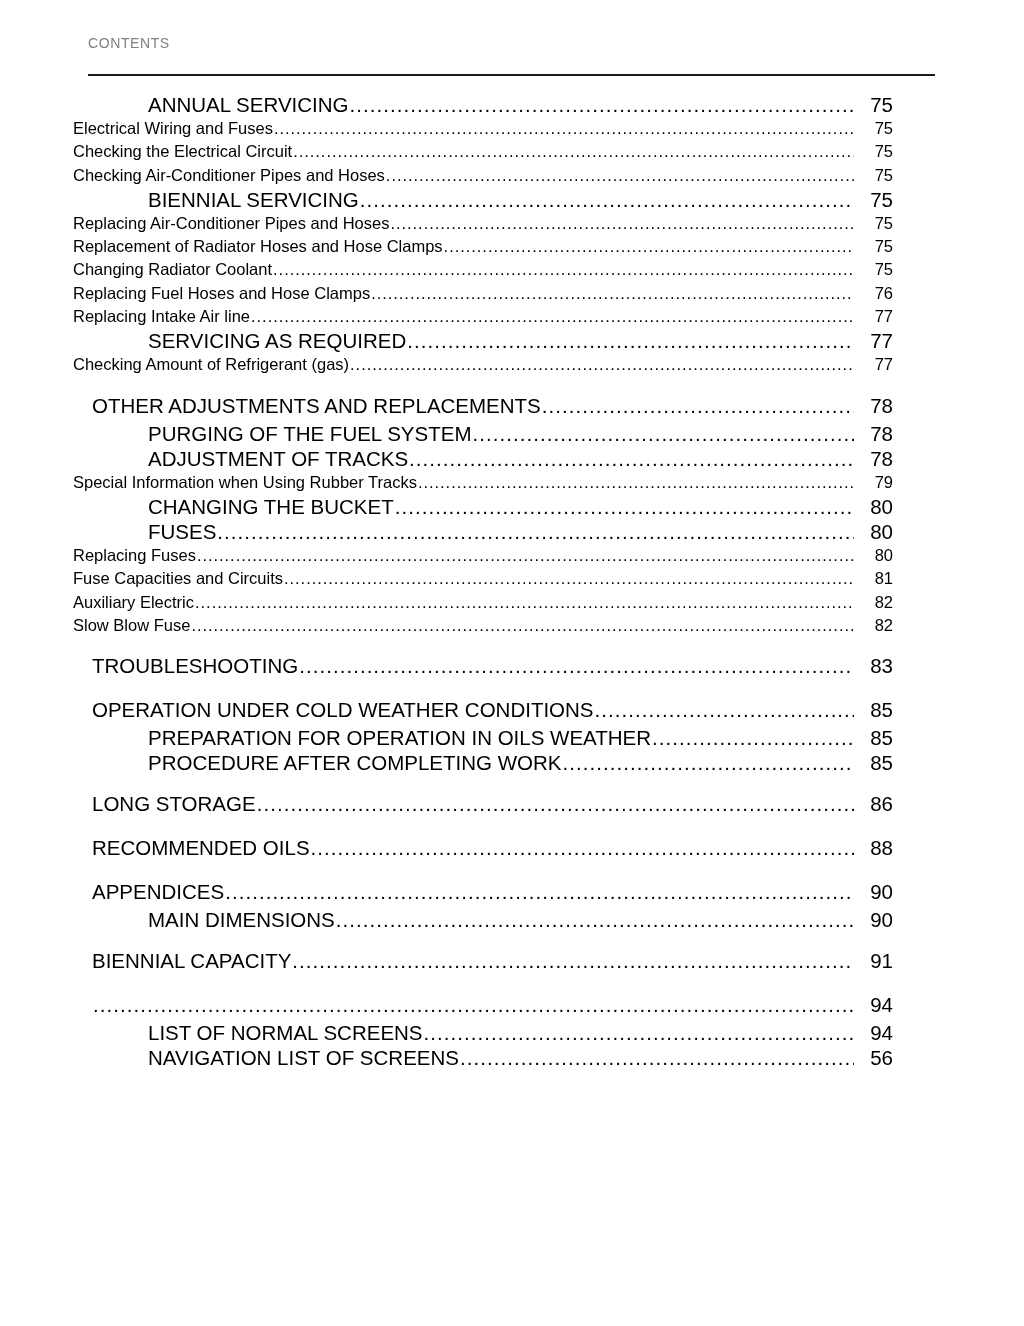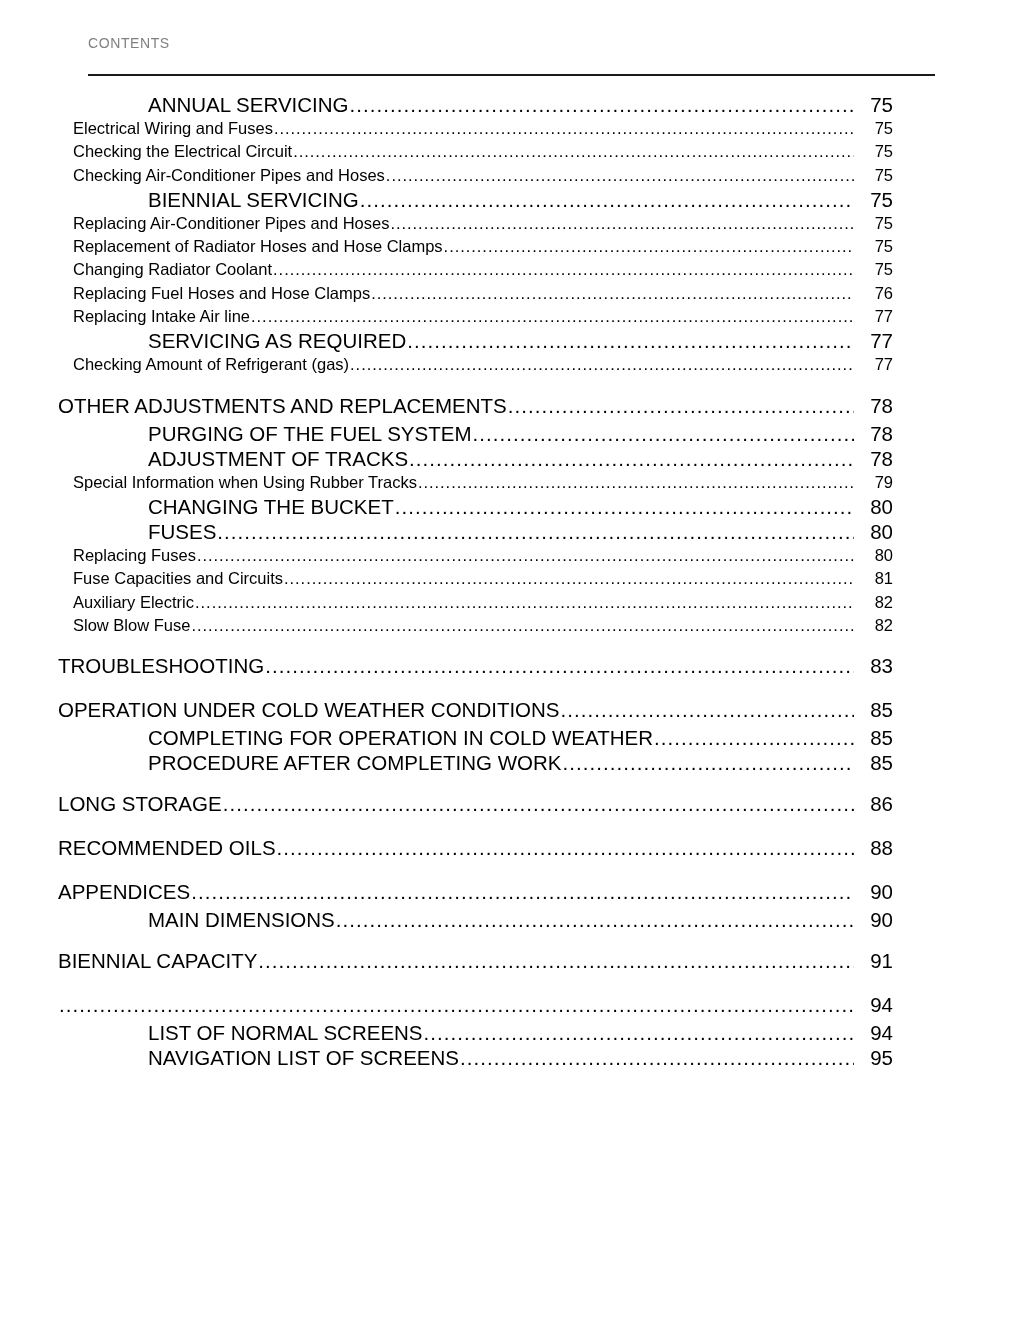--- a/index.html
+++ b/index.html
@@ -74,21 +74,21 @@
   }
   .toc-page {
     flex: 0 0 auto;
     text-align: right;
     min-width: 26px;
     margin-left: 12px;
   }
 
   
   .lvl0 {
-    padding-left: 58px;
+    padding-left: 92px;
     font-size: 20.5px;
     line-height: 31px;
     margin-top: 13px;
   }
   .lvl0 .toc-leader::after { font-size: 20.5px; }
   .lvl0 .toc-page { font-size: 20.5px; }
 
   
   .lvl1 {
     padding-left: 148px;
@@ -239,21 +239,21 @@
         <span class="toc-title">TROUBLESHOOTING</span>
         <span class="toc-leader"></span>
         <span class="toc-page">83</span>
       </div>
       <div class="toc-entry lvl0">
         <span class="toc-title">OPERATION UNDER COLD WEATHER CONDITIONS</span>
         <span class="toc-leader"></span>
         <span class="toc-page">85</span>
       </div>
       <div class="toc-entry lvl1">
-        <span class="toc-title">COMPLETING FOR OPERATION IN COLD WEATHER</span>
+        <span class="toc-title">PREPARATION FOR OPERATION IN OILS WEATHER</span>
         <span class="toc-leader"></span>
         <span class="toc-page">85</span>
       </div>
       <div class="toc-entry lvl1">
         <span class="toc-title">PROCEDURE AFTER COMPLETING WORK</span>
         <span class="toc-leader"></span>
         <span class="toc-page">85</span>
       </div>
       <div class="toc-entry lvl0">
         <span class="toc-title">LONG STORAGE</span>
@@ -285,17 +285,17 @@
         <span class="toc-page">94</span>
       </div>
       <div class="toc-entry lvl1">
         <span class="toc-title">LIST OF NORMAL SCREENS</span>
         <span class="toc-leader"></span>
         <span class="toc-page">94</span>
       </div>
       <div class="toc-entry lvl1">
         <span class="toc-title">NAVIGATION LIST OF SCREENS</span>
         <span class="toc-leader"></span>
-        <span class="toc-page">95</span>
+        <span class="toc-page">56</span>
       </div>
     </div>
 
 </div>
 
 </body></html>

